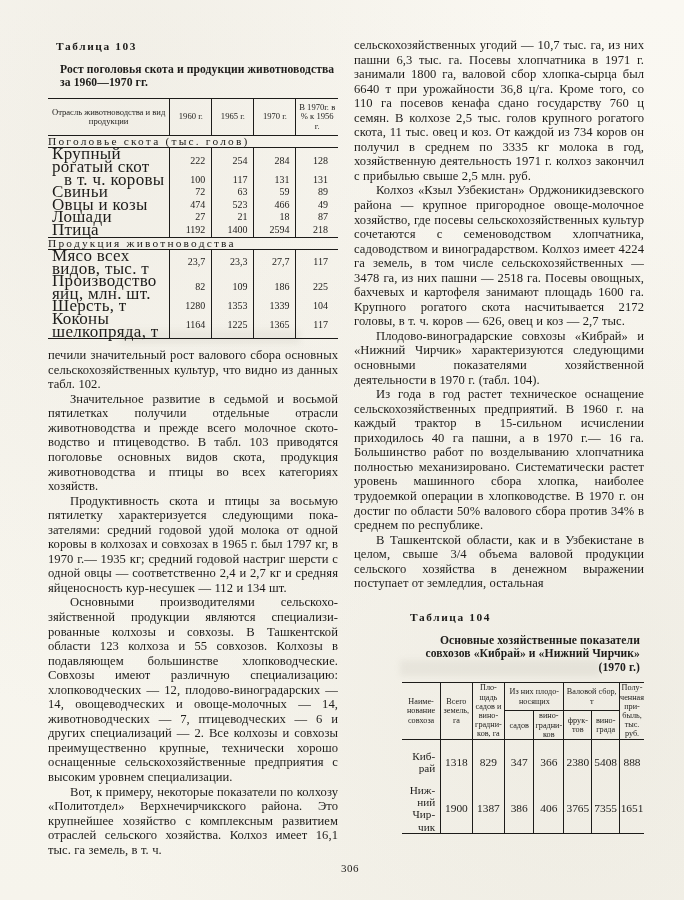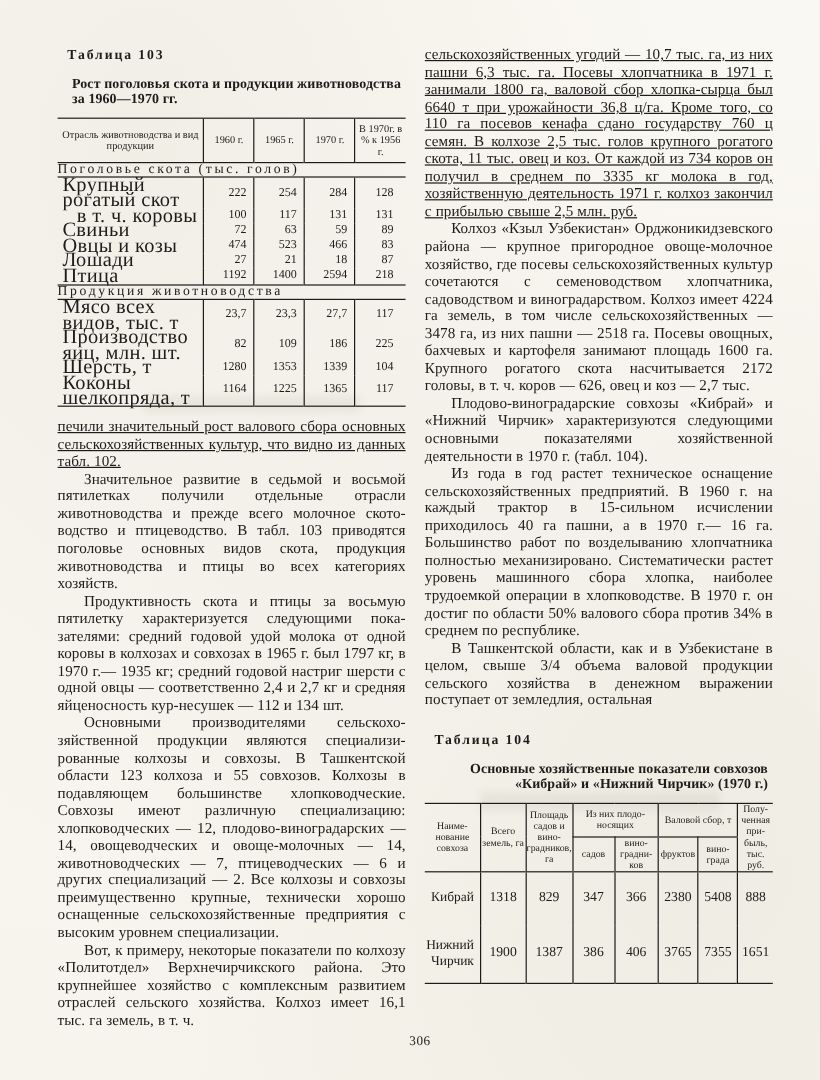--- a/index.html
+++ b/index.html
@@ -4,21 +4,21 @@
 <style>
   html, body {
     margin: 0;
     padding: 0;
     background: #f2f0e9;
   }
   .page {
     position: relative;
     width: 684px;
     height: 900px;
-    background: #ec4899;
+    background: #eab308;
     overflow: hidden;
     font-family: "Liberation Serif", serif;
     color: #1d1c1a;
   }
   .page::before {
     content: "";
     position: absolute;
     inset: 0;
     background:
       radial-gradient(ellipse at 18% 12%, rgba(210,205,190,0.22), rgba(0,0,0,0) 55%),
@@ -43,21 +43,21 @@
 
   p.body {
     margin: 0;
     font-size: 12.6px;
     line-height: 14.55px;
     text-align: justify;
     text-indent: 22px;
     letter-spacing: 0.05px;
     word-spacing: 0.2px;
   }
-  p.body.cont { text-indent: 0; text-decoration: underline; }
+  p.body.cont { text-indent: 0; }
 
   
   .tbl-label {
     font-size: 11.4px;
     font-weight: bold;
     letter-spacing: 1.6px;
     margin: 0 0 11px 8px;
   }
   .tbl-title {
     font-size: 11.6px;
@@ -112,21 +112,21 @@
   .t103 td.num.last { padding-right: 10px; }
   .section-head td {
     text-align: left;
     font-size: 11.4px;
     font-weight: bold;
     letter-spacing: 2.2px;
     padding: 4px 0 4px 0;
   }
 
   
-  .t104box { margin-top: 4px; }
+  .t104box { margin-top: 4px; margin-left: 48px; }
   .t104 td {
     border-left: 1px solid #1d1c1a;
     text-align: center;
     font-size: 8.2px;
     line-height: 9.2px;
     padding: 2px 1px;
   }
   .t104 td.nl { border-left: none; }
   .t104 .hspan { border-bottom: 1px solid #1d1c1a; }
   .t104 td.rowname {
@@ -216,21 +216,21 @@
               <td class="num vl">72</td>
               <td class="num vl">63</td>
               <td class="num vl">59</td>
               <td class="num last vl">89</td>
             </tr>
             <tr>
               <td class="name">Овцы и козы</td>
               <td class="num vl">474</td>
               <td class="num vl">523</td>
               <td class="num vl">466</td>
-              <td class="num last vl">83</td>
+              <td class="num last vl">49</td>
             </tr>
             <tr>
               <td class="name">Лошади</td>
               <td class="num vl">27</td>
               <td class="num vl">21</td>
               <td class="num vl">18</td>
               <td class="num last vl">87</td>
             </tr>
             <tr>
               <td class="name">Птица</td>

